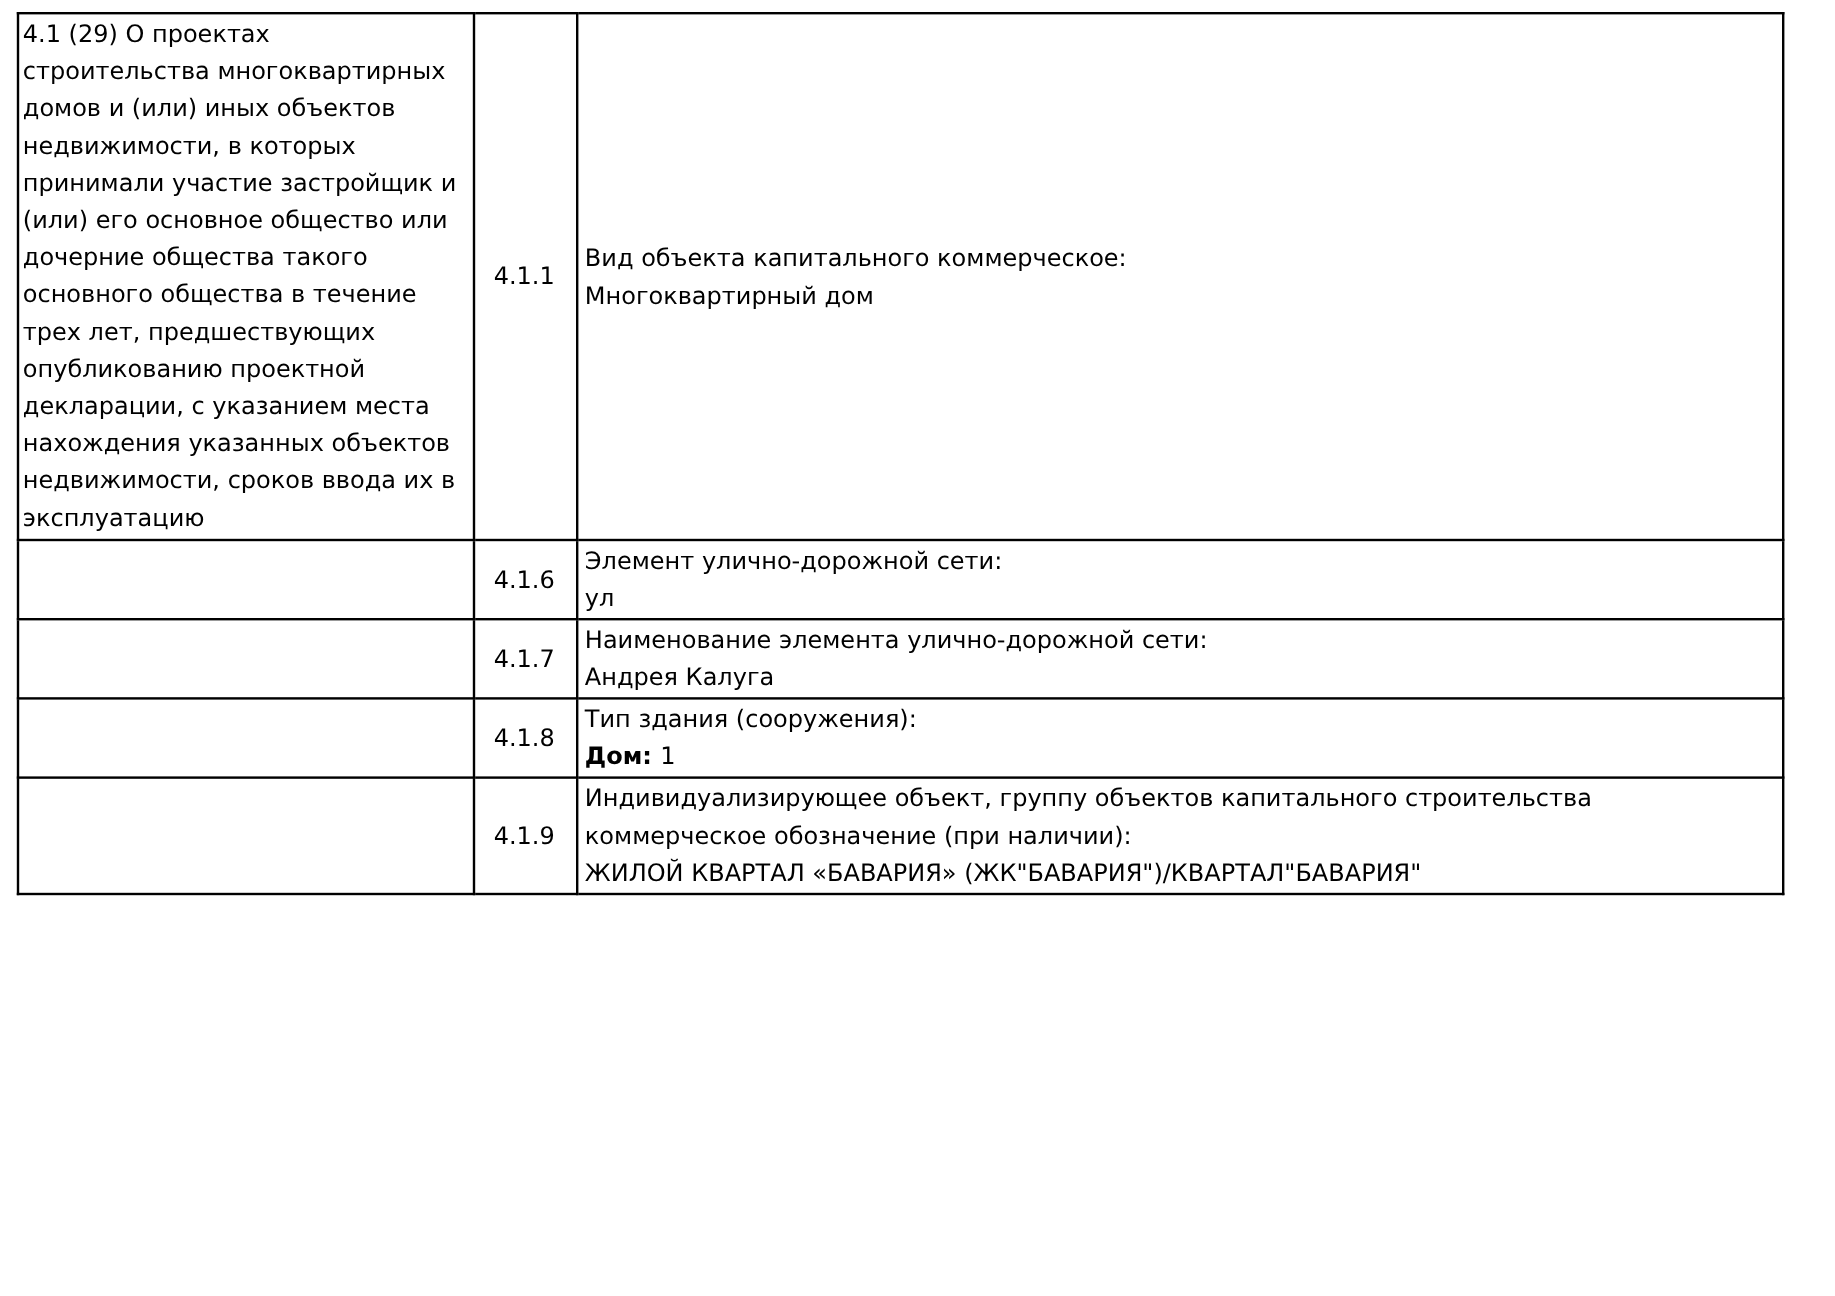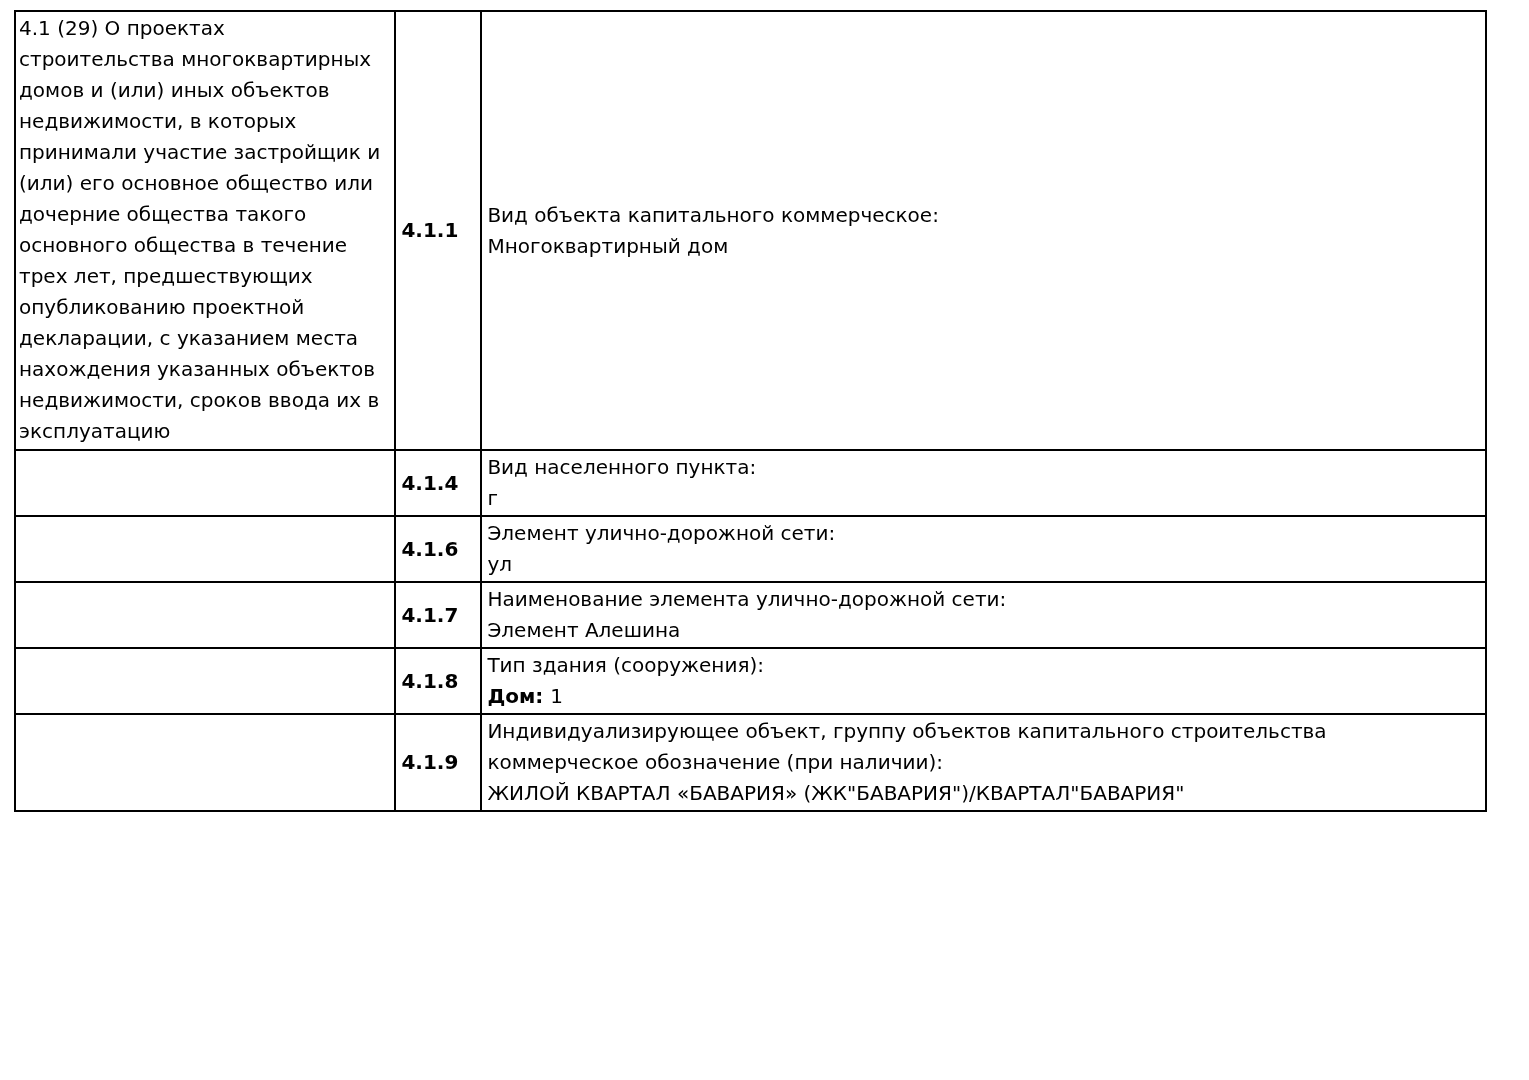--- a/index.html
+++ b/index.html
@@ -26,21 +26,21 @@
     vertical-align: middle;
     padding: 1px 6px 1px 5px;
     overflow: hidden;
     word-wrap: break-word;
   }
   td.col-desc {
     width: 376px;
     vertical-align: top;
     padding: 1px 10px 2px 3px;
   }
-  td.col-num { width: 85px; padding-left: 5px; font-weight: bold; }
+  td.col-num { width: 85px; padding-left: 15px; }
   td.col-content { width: 993px; }
 
   .field-label { font-weight: normal; }
   .field-prefix { font-weight: bold; }
   .field-value { font-weight: normal; }
 </style>
 </head>
 <body>
 
 <div class="page">
@@ -51,45 +51,37 @@
         <td class="col-desc">4.1 (29) О проектах строительства многоквартирных домов и (или) иных объектов недвижимости, в которых принимали участие застройщик и (или) его основное общество или дочерние общества такого основного общества в течение трех лет, предшествующих опубликованию проектной декларации, с указанием места нахождения указанных объектов недвижимости, сроков ввода их в эксплуатацию</td>
         <td class="col-num">4.1.1</td>
         <td class="col-content">
           <div class="field-label">Вид объекта капитального коммерческое:</div>
           <div class="value-line"><span class="field-prefix"></span><span class="field-value">Многоквартирный дом</span></div>
         </td>
       </tr>
 
 
 
-      <tr>
-        <td class="col-desc"></td>
-        <td class="col-num">4.1.4</td>
-        <td class="col-content">
-          <div class="field-label">Вид населенного пункта:</div>
-          <div class="value-line"><span class="field-prefix"></span><span class="field-value">г</span></div>
-        </td>
-      </tr>
 
 
       <tr>
         <td class="col-desc"></td>
         <td class="col-num">4.1.6</td>
         <td class="col-content">
           <div class="field-label">Элемент улично-дорожной сети:</div>
           <div class="value-line"><span class="field-prefix"></span><span class="field-value">ул</span></div>
         </td>
       </tr>
 
       <tr>
         <td class="col-desc"></td>
         <td class="col-num">4.1.7</td>
         <td class="col-content">
           <div class="field-label">Наименование элемента улично-дорожной сети:</div>
-          <div class="value-line"><span class="field-prefix"></span><span class="field-value">Элемент Алешина</span></div>
+          <div class="value-line"><span class="field-prefix"></span><span class="field-value">Андрея Калуга</span></div>
         </td>
       </tr>
 
       <tr>
         <td class="col-desc"></td>
         <td class="col-num">4.1.8</td>
         <td class="col-content">
           <div class="field-label">Тип здания (сооружения):</div>
           <div class="value-line"><span class="field-prefix">Дом: </span><span class="field-value">1</span></div>
         </td>

